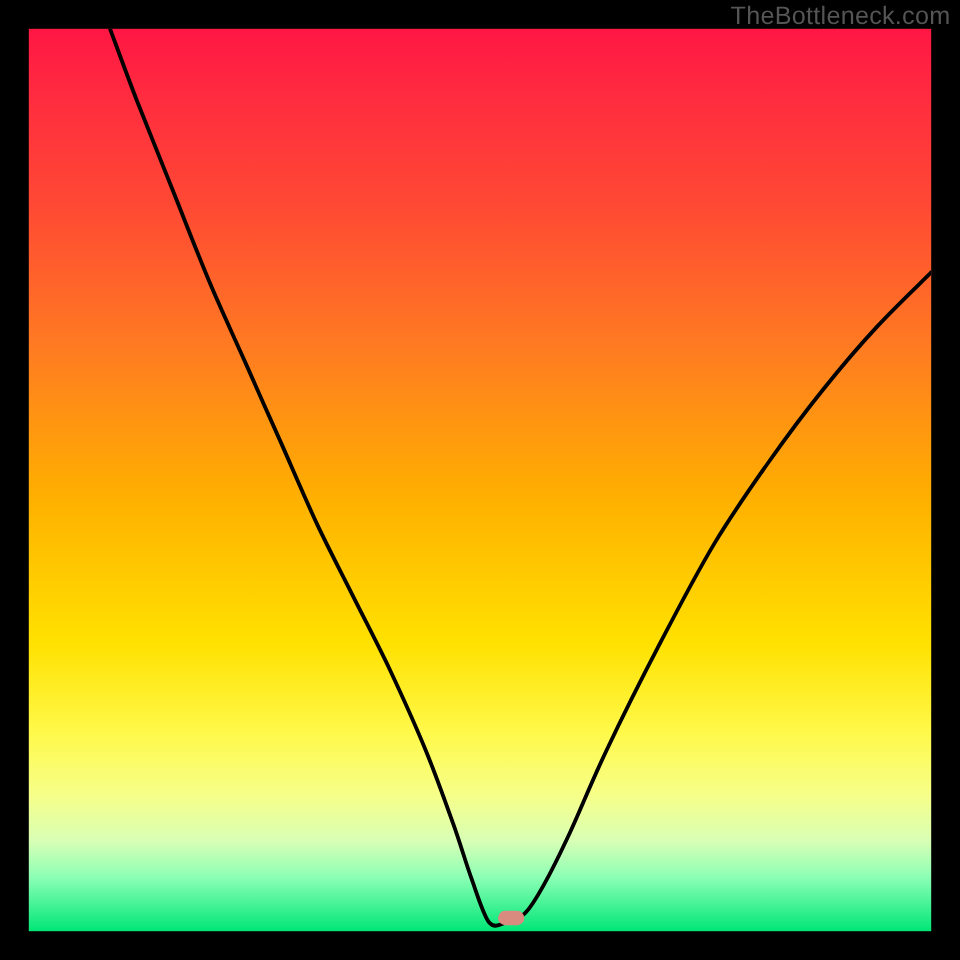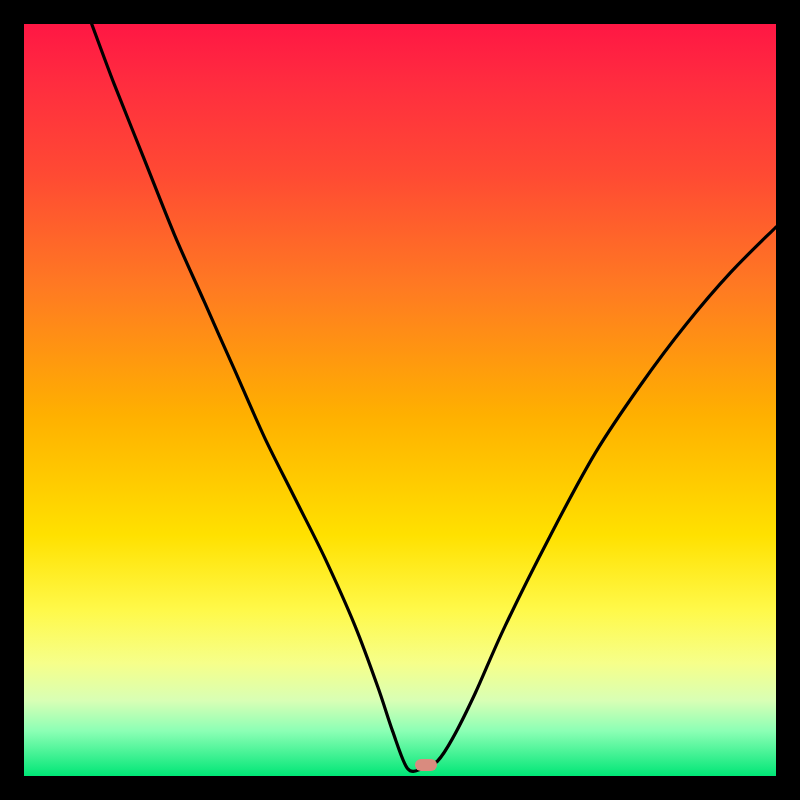--- a/index.html
+++ b/index.html
@@ -61,20 +61,21 @@
     height: 12px;
     border-radius: 6px;
     background: #d98b7f;
     transform: translate(-50%, -50%);
   }
 </style>
 </head>
 <body>
 
 <div class="frame">
+  <div class="watermark">TheBottleneck.com</div>
 
   <div class="plot">
     <svg class="curve" viewBox="0 0 752 752" preserveAspectRatio="none">
       <path id="curve-path" fill="none" stroke="#000" stroke-width="3.2" stroke-linecap="round" d="M 67.7 0.0 C 71.3 9.6, 81.8 38.5, 90.2 60.2 C 98.7 81.8, 110.7 111.3, 120.3 135.4 C 129.9 159.4, 140.8 187.7, 150.4 210.6 C 160.0 233.4, 170.9 256.6, 180.5 278.2 C 190.1 299.9, 200.9 324.3, 210.6 345.9 C 220.2 367.6, 231.0 393.1, 240.6 413.6 C 250.3 434.1, 261.1 454.5, 270.7 473.8 C 280.3 493.0, 291.2 513.5, 300.8 533.9 C 310.4 554.4, 322.5 581.1, 330.9 601.6 C 339.3 622.1, 347.4 644.9, 353.4 661.8 C 359.5 678.6, 363.7 693.6, 368.5 706.9 C 373.3 720.1, 378.7 738.5, 383.5 744.5 C 388.3 750.5, 393.7 745.7, 398.6 744.5 C 403.4 743.3, 408.8 741.8, 413.6 737.0 C 418.4 732.1, 422.6 725.2, 428.6 714.4 C 434.7 703.6, 442.8 687.3, 451.2 669.3 C 459.6 651.2, 469.2 626.9, 481.3 601.6 C 493.3 576.3, 512.0 539.0, 526.4 511.4 C 540.8 483.7, 557.1 452.7, 571.5 428.6 C 586.0 404.6, 602.2 381.4, 616.6 361.0 C 631.1 340.5, 647.3 318.8, 661.8 300.8 C 676.2 282.8, 692.4 263.8, 706.9 248.2 C 721.3 232.5, 744.8 210.3, 752.0 203.0"></path>
     </svg>
     <div class="marker" id="marker" style="left: 402.32px; top: 740.72px; background: rgb(217, 139, 127);"></div>
   </div>
 </div>
 
 </body></html>

